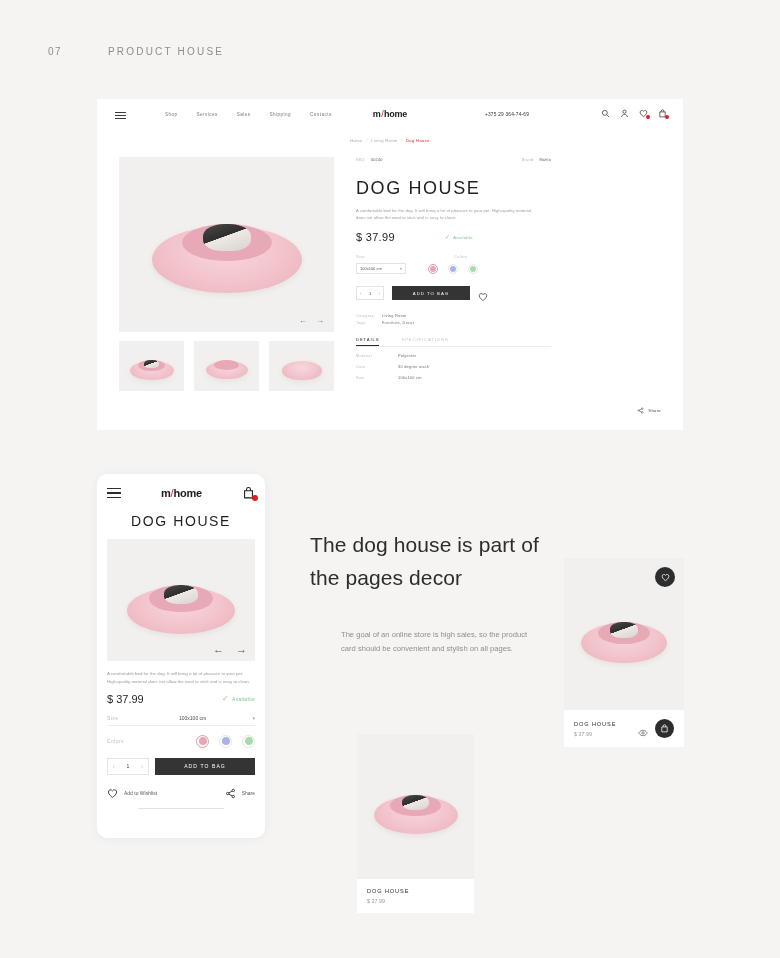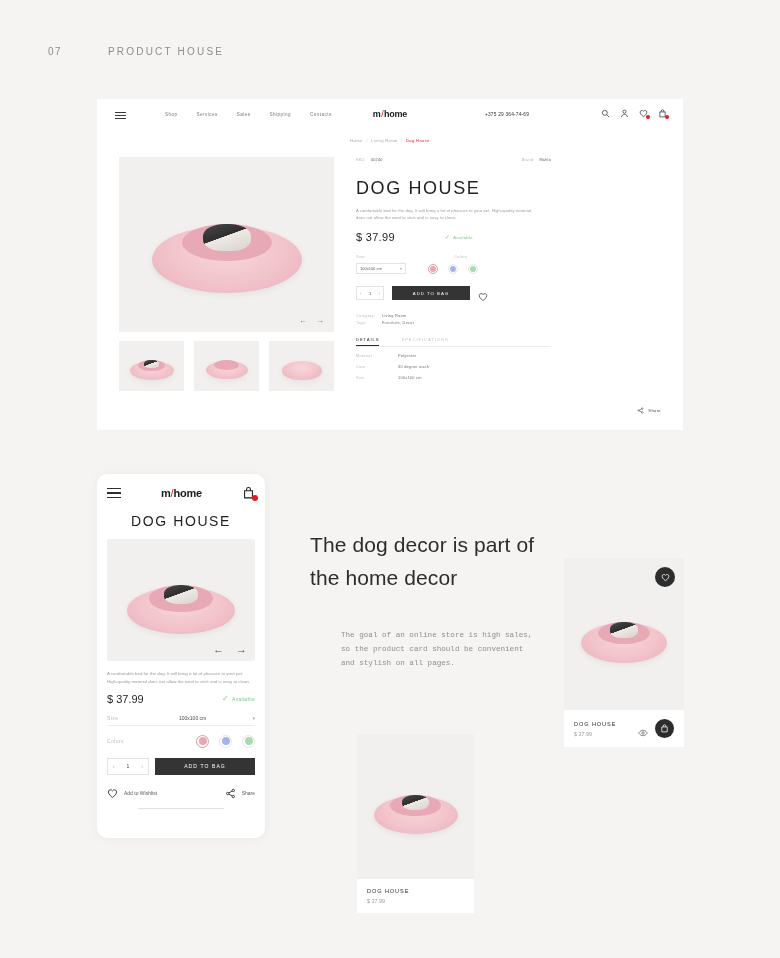--- a/index.html
+++ b/index.html
@@ -117,21 +117,21 @@
   .m-qty { width: 42px; height: 17px; border: 1px solid #e4e3e1; display: flex; align-items: center; justify-content: space-between; padding: 0 5px; font-size: 5px; color: #a5a5a5; }
   .m-qty b { color: #3a3a3a; font-weight: normal; }
   .m-btn { flex: 1; height: 17px; background: #343434; color: #fff; font-size: 5px; letter-spacing: 1.1px; display: flex; align-items: center; justify-content: center; }
   .m-foot { display: flex; align-items: center; justify-content: space-between; margin-top: 13px; }
   .m-foot .l, .m-foot .r { display: flex; align-items: center; gap: 6px; font-size: 5px; color: #5a5a5a; }
   .m-foot svg { width: 11px; height: 11px; }
   .m-bar { width: 86px; height: 1.5px; background: #e3e2e0; margin: 9px auto 0; border-radius: 1px; }
 
   
   .headline { position: absolute; left: 310px; top: 528px; width: 230px; font-size: 21px; line-height: 1.58; color: #2d2d2d; letter-spacing: .1px; }
-  .para { position: absolute; left: 341px; top: 628px; width: 200px; font-size: 7.6px; line-height: 1.85; color: #8e8e8e; font-family: Liberation Mono, monospace; }
+  .para { position: absolute; left: 341px; top: 628px; width: 200px; font-size: 7.6px; line-height: 1.85; color: #8e8e8e; }
 
   
   .card { position: absolute; background: #fff; }
   .card-img { background: #f1f0ee; position: relative; display: flex; align-items: center; justify-content: center; }
   .card-info { display: flex; align-items: center; justify-content: space-between; padding: 9px 10px; }
   .card-name { font-size: 5.6px; letter-spacing: .9px; color: #2c2c2c; }
   .card-price { font-size: 5.4px; color: #9a9a9a; margin-top: 4px; }
   .card-acts { display: flex; align-items: center; gap: 7px; }
   .eye { width: 10px; height: 10px; color: #555; }
   .eye svg { width: 100%; height: 100%; }
@@ -425,21 +425,21 @@
             <circle cx="5" cy="10" r="2.2"></circle>
             <line x1="7" y1="8.8" x2="13" y2="5.6"></line>
             <line x1="7" y1="11.2" x2="13" y2="14.4"></line>
           </svg>
         <span>Share</span>
       </div>
     </div>
     <div class="m-bar"></div>
   </div>
 
-  <div class="headline">The dog decor is part of the home decor</div>
+  <div class="headline">The dog house is part of the pages decor</div>
   <div class="para">The goal of an online store is high sales, so the product card should be convenient and stylish on all pages.</div>
 
   <div class="card card-a">
     <div class="card-img">
       <div class="bed" style="width:86px;height:62px;">
           <div class="ring"></div>
           <div class="hole"></div>
           <div class="dog"></div>
         </div>
       <div class="fav">

